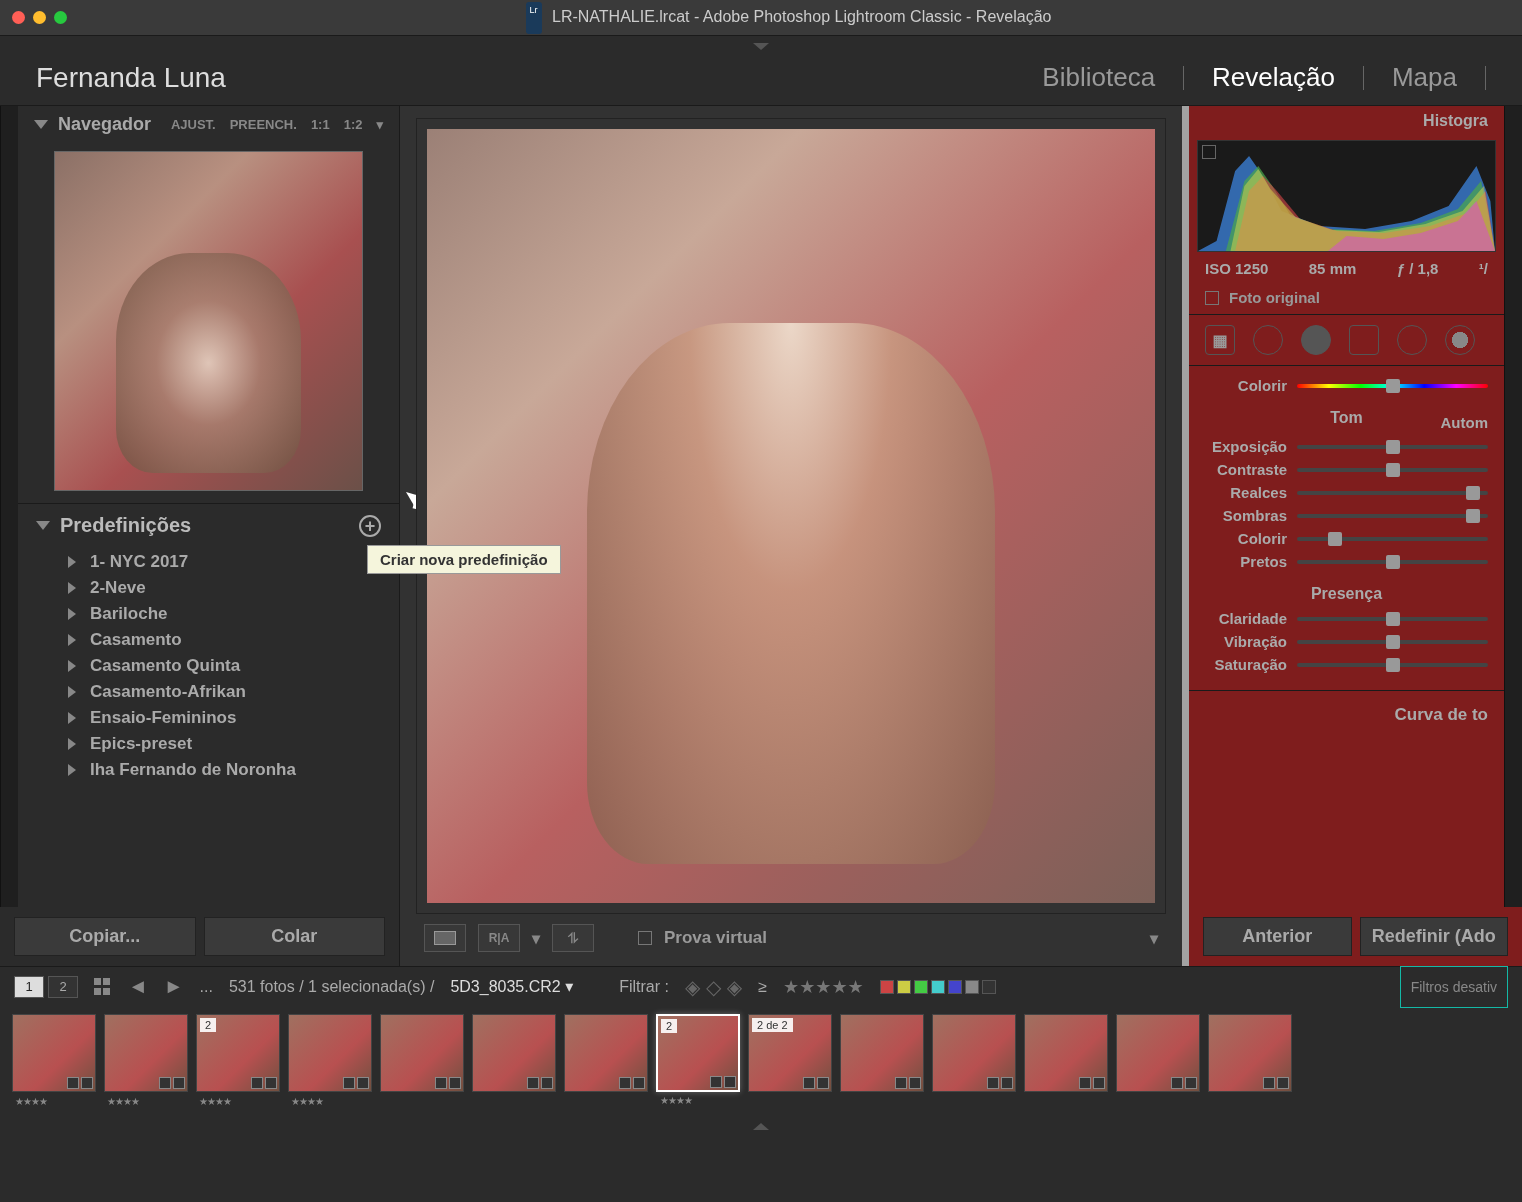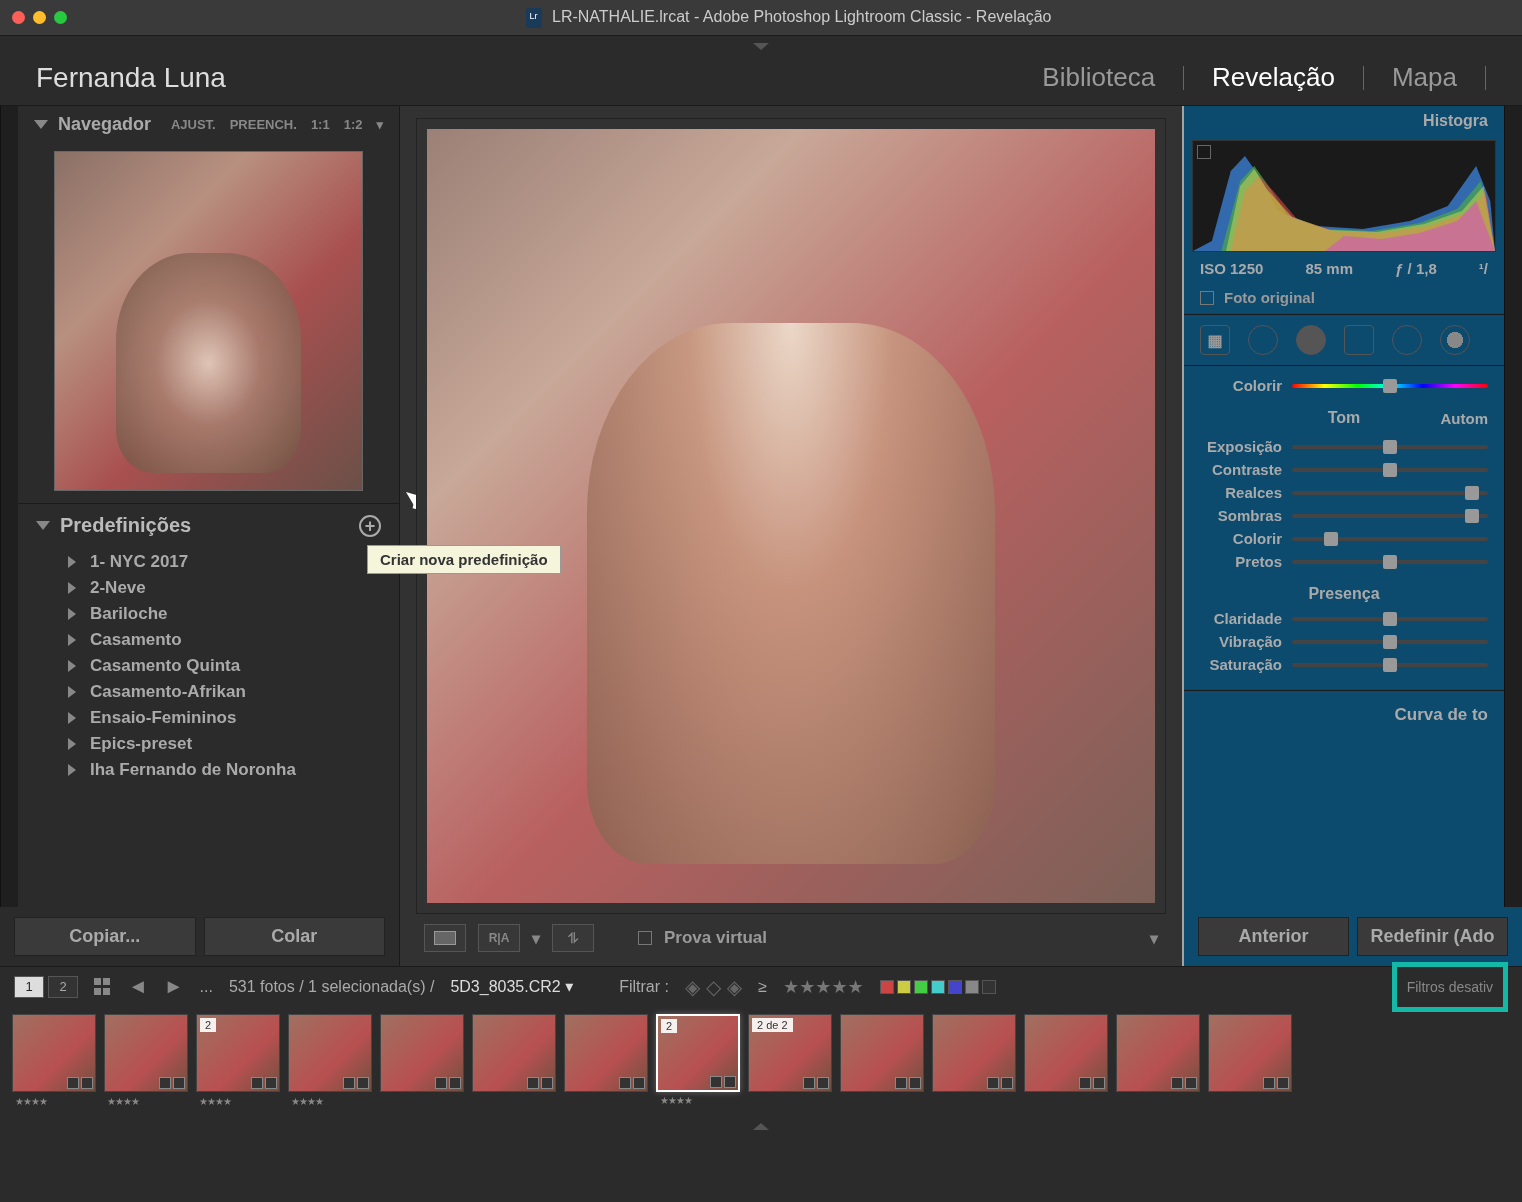--- a/index.html
+++ b/index.html
@@ -5,21 +5,21 @@
     * { margin: 0; padding: 0; box-sizing: border-box; font-family: "Helvetica Neue", Arial, sans-serif; }
     body { background: #2b2b2b; color: #999; overflow: hidden; width: 1522px; height: 1202px; }
     
     .titlebar { height: 36px; background: #3a3a3a; display: flex; align-items: center; padding: 0 12px; border-bottom: 1px solid #1a1a1a; }
     .traffic-lights { display: flex; gap: 8px; }
     .tl { width: 13px; height: 13px; border-radius: 50%; }
     .tl-close { background: #ff5f56; }
     .tl-min { background: #ffbd2e; }
     .tl-max { background: #27c93f; }
     .title-text { flex: 1; text-align: center; color: #ccc; font-size: 16px; }
-    .app-icon { display: inline-block; width: 16px; height: 20px; background: #1a3a5a; border-radius: 3px; margin-right: 6px; vertical-align: middle; font-size: 9px; color: #fff; text-align: center; line-height: 16px; }
+    .app-icon { display: inline-block; width: 16px; height: 32px; background: #1a3a5a; border-radius: 3px; margin-right: 6px; vertical-align: middle; font-size: 9px; color: #fff; text-align: center; line-height: 16px; }
     
     .expand-top { height: 14px; background: #2b2b2b; text-align: center; }
     .chev { width: 0; height: 0; border-left: 8px solid transparent; border-right: 8px solid transparent; display: inline-block; }
     .chev-down { border-top: 7px solid #555; }
     .chev-up { border-bottom: 7px solid #555; }
     
     .header { height: 56px; display: flex; align-items: center; padding: 0 36px; border-bottom: 1px solid #1a1a1a; }
     .identity { font-size: 28px; color: #ddd; font-weight: 300; }
     .modules { margin-left: auto; display: flex; gap: 28px; font-size: 26px; color: #999; align-items: center; }
     .module { cursor: pointer; }
@@ -55,21 +55,21 @@
     .main-image { position: absolute; inset: 10px; background: linear-gradient(135deg, #9b8076 0%, #c8a898 25%, #b86060 55%, #7b6058 100%); overflow: hidden; }
     .main-subject { position: absolute; top: 25%; left: 22%; width: 56%; height: 70%; background: radial-gradient(ellipse at center top, #f0e0d0 0%, #c89880 35%, #8b6050 100%); border-radius: 35% 35% 15% 15%; opacity: 0.9; }
     
     .toolbar-below { display: flex; align-items: center; gap: 12px; padding: 10px 8px 14px; }
     .tb-box { width: 42px; height: 28px; border: 1px solid #555; background: #383838; display: flex; align-items: center; justify-content: center; }
     .tb-rect { width: 22px; height: 14px; border: 1px solid #999; }
     .tb-fill { background: #666; }
     .tb-text { color: #999; font-size: 17px; }
     .tb-spacer { flex: 1; }
     
-    .right-panel { width: 340px; background: #0c4a6e; border-left: 2px solid #a3a3a3; display: flex; flex-direction: column; overflow: hidden; }
+    .right-panel { width: 340px; background: #7f1d1d; border-left: 7px solid #a3a3a3; display: flex; flex-direction: column; overflow: hidden; }
     .histogram-header { text-align: right; padding: 6px 16px; font-size: 16px; color: #aaa; }
     .histogram { height: 112px; margin: 4px 8px; background: #1a1a1a; border: 1px solid #333; position: relative; overflow: hidden; }
     .hist-warning { position: absolute; top: 4px; width: 14px; height: 14px; border: 1px solid #666; }
     
     .exif-row { display: flex; justify-content: space-between; padding: 4px 16px; font-size: 15px; color: #aaa; }
     .original-row { display: flex; align-items: center; padding: 8px 16px; font-size: 15px; color: #999; gap: 10px; border-bottom: 1px solid #1a1a1a; }
     .checkbox-empty { width: 14px; height: 14px; border: 1px solid #777; }
     
     .tool-row { display: flex; gap: 18px; padding: 10px 16px; align-items: center; border-bottom: 1px solid #1a1a1a; }
     .tool-icon { width: 30px; height: 30px; border: 1px solid #555; border-radius: 4px; cursor: pointer; display: flex; align-items: center; justify-content: center; }
@@ -93,21 +93,21 @@
     .filmstrip-info { height: 40px; background: #2b2b2b; border-top: 1px solid #1a1a1a; display: flex; align-items: center; padding: 0 14px; gap: 16px; font-size: 16px; color: #aaa; }
     .view-toggle { display: flex; gap: 4px; }
     .vt-box { width: 30px; height: 22px; border: 1px solid #555; background: #333; display: flex; align-items: center; justify-content: center; font-size: 13px; }
     .vt-box.active { background: #ddd; color: #222; }
     .grid-icon { display: inline-flex; flex-wrap: wrap; width: 18px; height: 18px; gap: 2px; }
     .grid-cell { width: 7px; height: 7px; background: #888; }
     .arrow-nav { color: #888; font-size: 20px; cursor: pointer; }
     .star-row { display: flex; gap: 2px; font-size: 18px; color: #777; }
     .color-labels { display: flex; gap: 3px; }
     .cl { width: 14px; height: 14px; border: 1px solid #555; }
-    .filter-disabled { margin-left: auto; padding: 12px 10px; border: 5px solid #14b8a6; color: #888; font-size: 14px; }
+    .filter-disabled { margin-left: auto; padding: 12px 10px; border: 1px solid #14b8a6; color: #888; font-size: 14px; }
     
     .filmstrip { height: 110px; background: #2b2b2b; display: flex; gap: 8px; padding: 8px 12px; align-items: flex-start; }
     .thumb { width: 84px; height: 78px; background: linear-gradient(135deg, #a07060 0%, #b85050 60%, #705040 100%); border: 1px solid #444; position: relative; cursor: pointer; }
     .thumb.selected { border: 2px solid #fff; box-shadow: 0 0 6px rgba(255,255,255,0.3); }
     .thumb-badge { position: absolute; top: 3px; left: 3px; background: rgba(255,255,255,0.9); color: #333; font-size: 11px; padding: 1px 5px; }
     .thumb-icons { position: absolute; bottom: 2px; right: 2px; display: flex; gap: 2px; }
     .thumb-icon { width: 12px; height: 12px; background: #333; border: 1px solid #888; }
     .thumb-stars { position: absolute; bottom: -16px; left: 2px; font-size: 10px; color: #888; letter-spacing: -1px; }
     
     .scrollbar-stub { width: 18px; background: #1f1f1f; border-left: 1px solid #111; }
@@ -279,21 +279,21 @@
           <div class="tool-icon circle" style="background:radial-gradient(circle,#888 40%,transparent 41%);"></div>
         </div>
 
         <div class="slider-section">
           <div class="slider-row">
             <div class="slider-label">Colorir</div>
             <div class="slider-track slider-track-grad">
                 <div class="slider-thumb" style="left:50%;"></div>
               </div>
           </div>
-          <div style="display:flex; align-items:center; padding:8px 0 4px;">
+          <div style="display:flex; align-items:flex-end; padding:8px 0 4px;">
             <div style="flex:1;"></div>
             <div class="slider-title" style="flex:1;">Tom</div>
             <div class="auto-link" style="flex:1;">Autom</div>
           </div>
           <div id="tone-sliders">
               <div class="slider-row">
                 <div class="slider-label">Exposição</div>
                 <div class="slider-track">
                   <div class="slider-thumb" style="left:50%;"></div>
                 </div>

